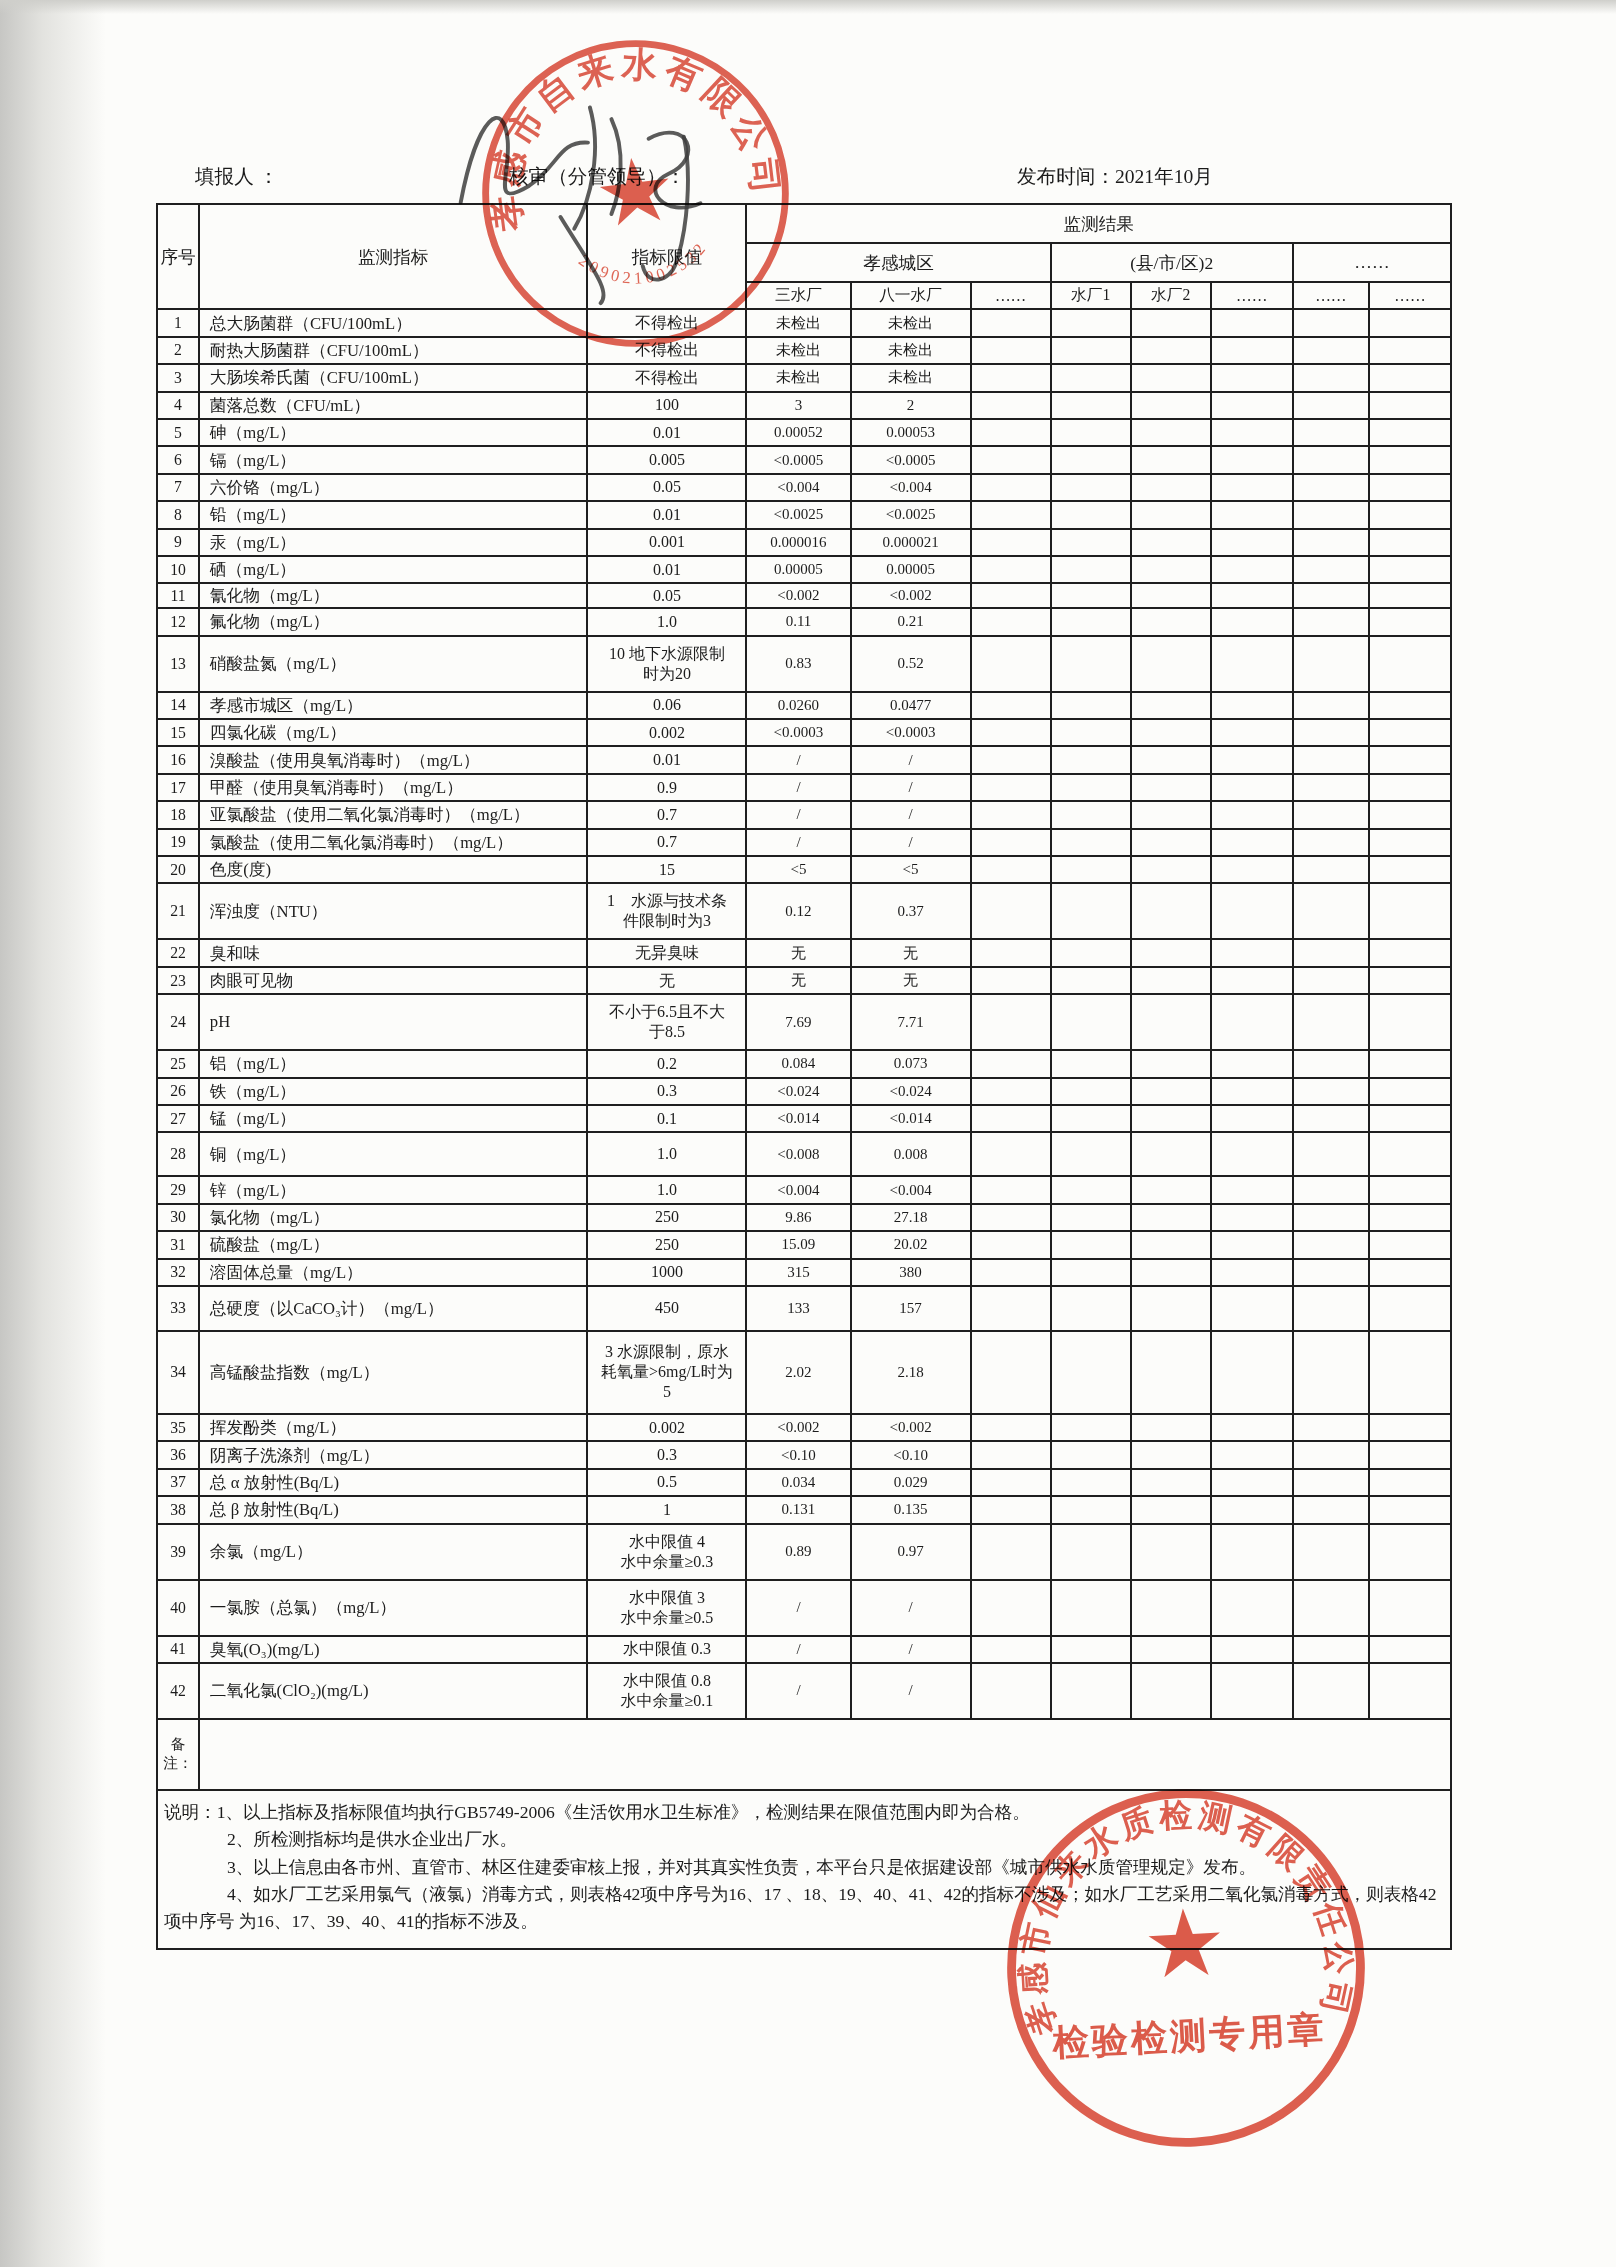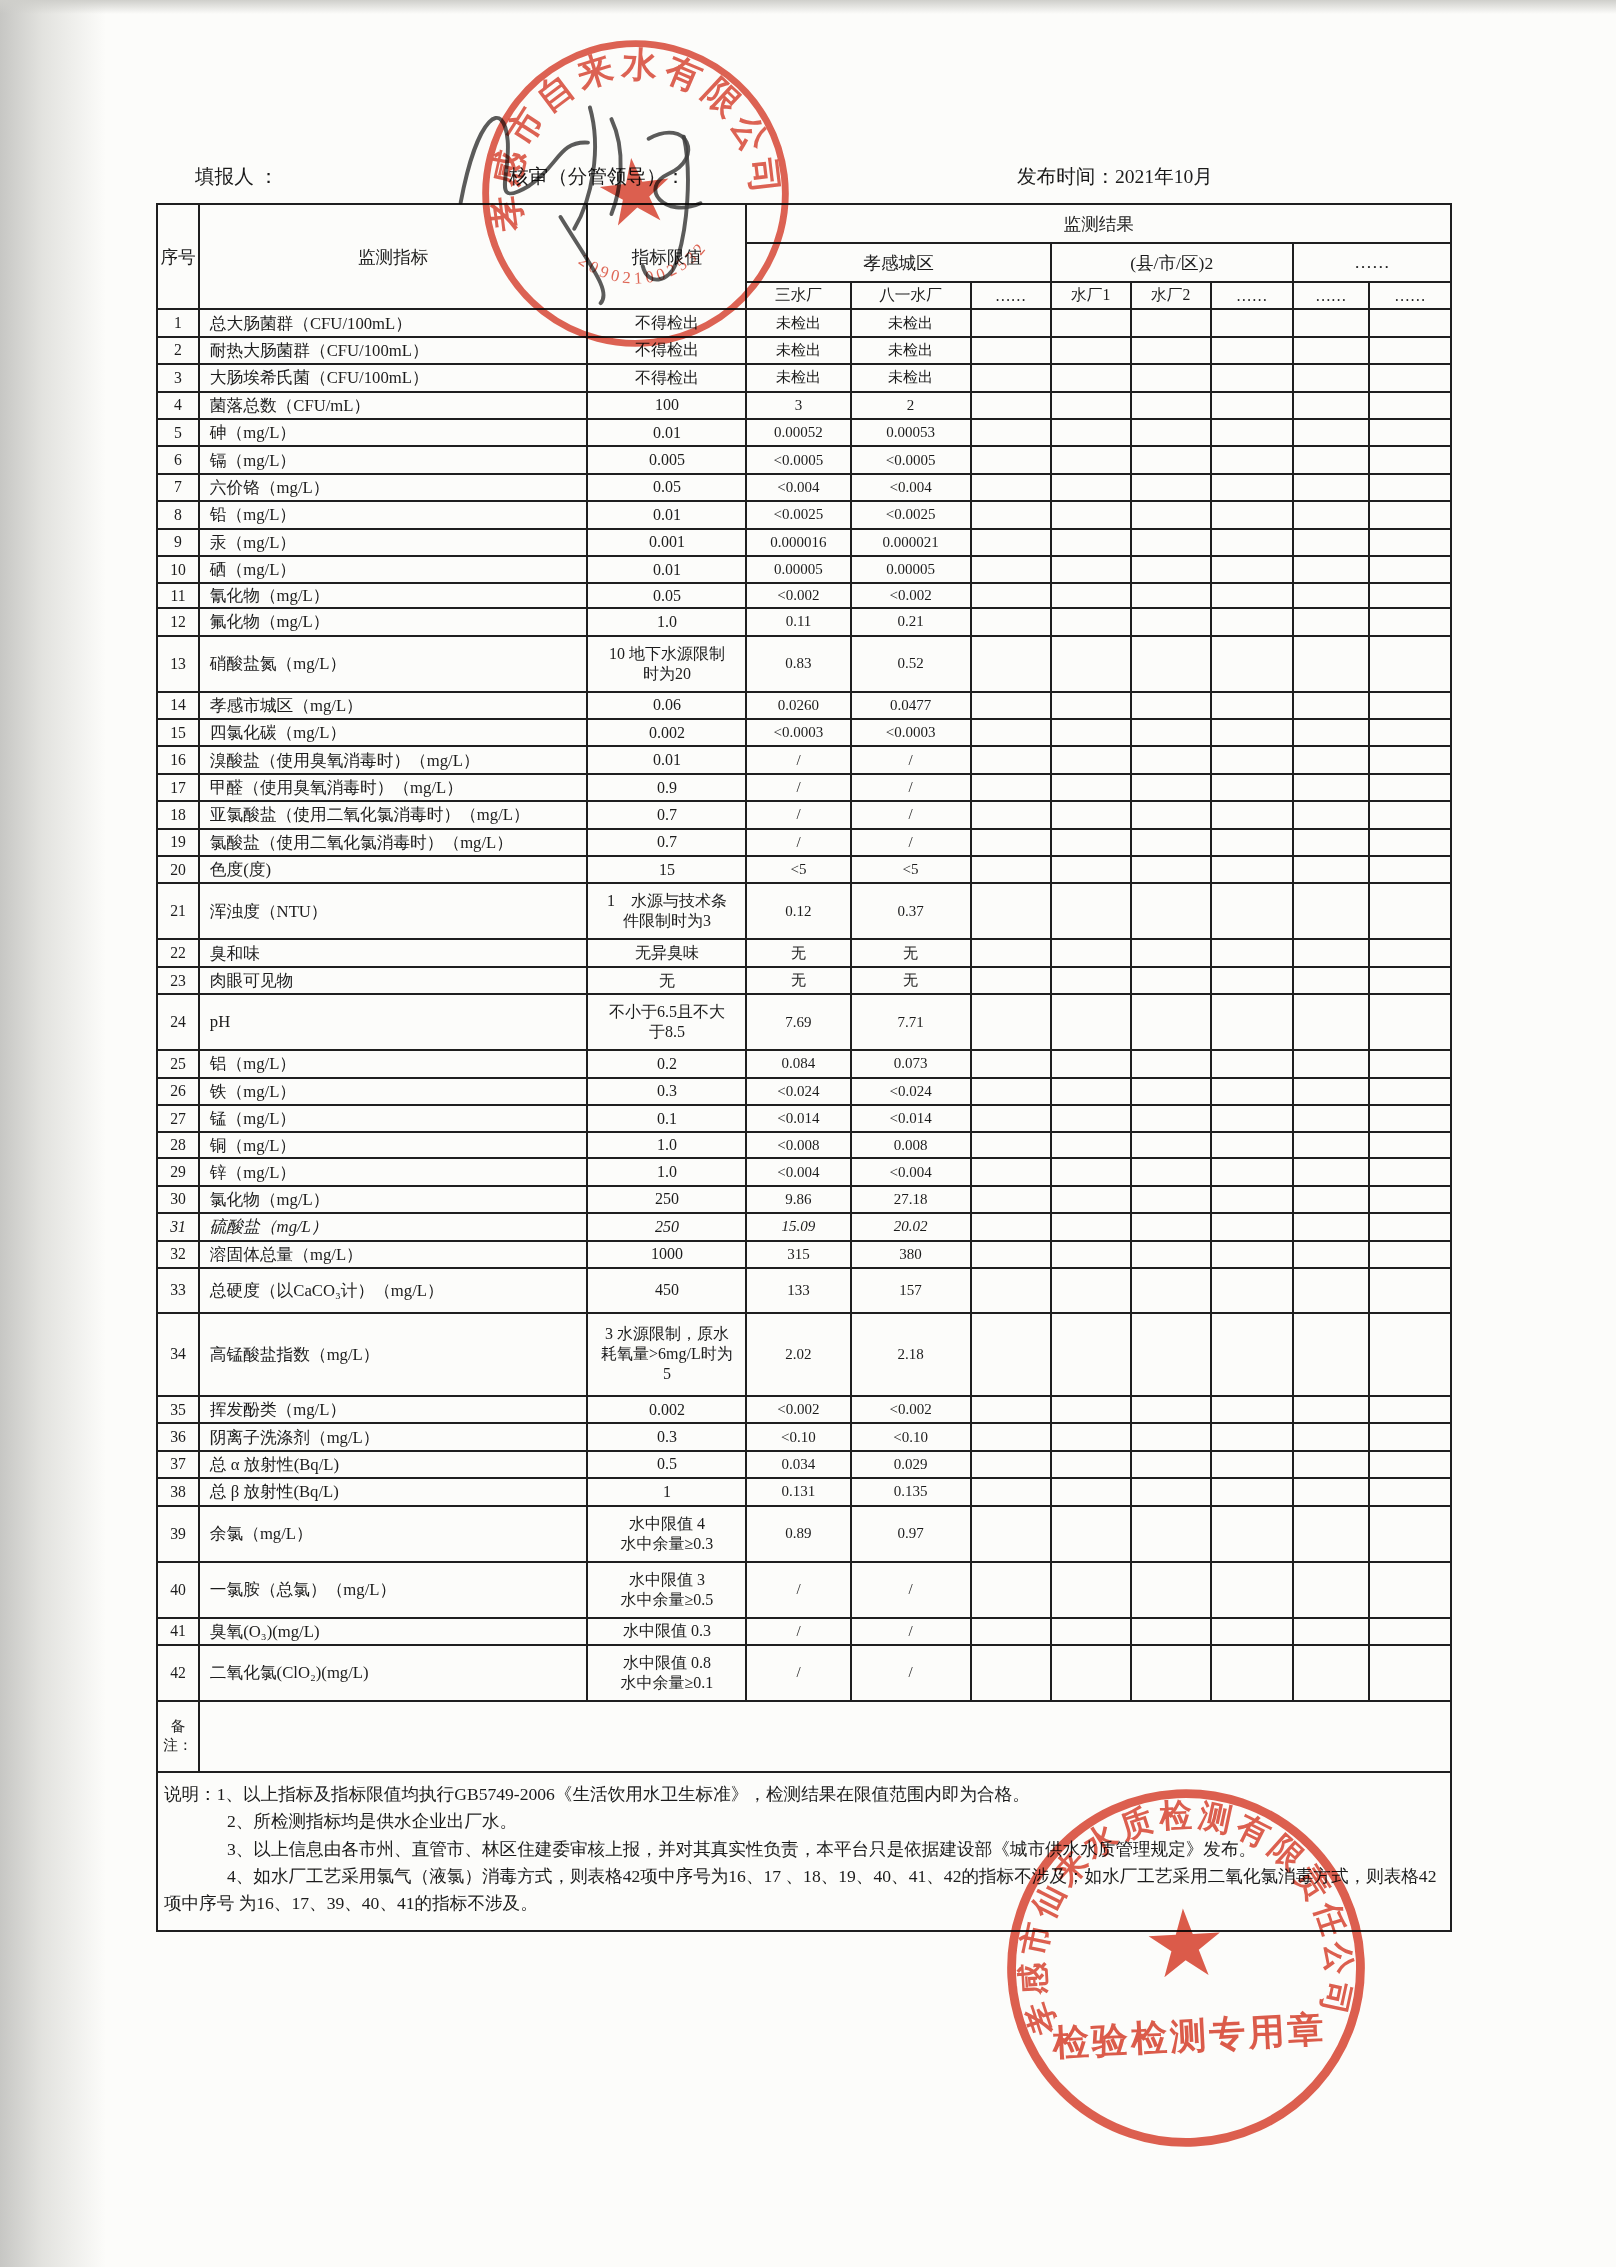--- a/index.html
+++ b/index.html
@@ -443,21 +443,21 @@
           <td class="c-limit">0.1</td>
           <td class="c-val">&lt;0.014</td>
           <td class="c-val">&lt;0.014</td>
           <td class="c-empty"></td>
           <td class="c-empty"></td>
           <td class="c-empty"></td>
           <td class="c-empty"></td>
           <td class="c-empty"></td>
           <td class="c-empty"></td>
         </tr>
-        <tr style="height: 26px; padding-left: 44px;">
+        <tr style="height: 44px; padding-left: 44px;">
           <td class="c-seq">28</td>
           <td class="c-name">铜（mg/L）</td>
           <td class="c-limit">1.0</td>
           <td class="c-val">&lt;0.008</td>
           <td class="c-val">0.008</td>
           <td class="c-empty"></td>
           <td class="c-empty"></td>
           <td class="c-empty"></td>
           <td class="c-empty"></td>
           <td class="c-empty"></td>
@@ -482,21 +482,21 @@
           <td class="c-limit">250</td>
           <td class="c-val">9.86</td>
           <td class="c-val">27.18</td>
           <td class="c-empty"></td>
           <td class="c-empty"></td>
           <td class="c-empty"></td>
           <td class="c-empty"></td>
           <td class="c-empty"></td>
           <td class="c-empty"></td>
         </tr>
-        <tr style="height: 27.4px; font-style: italic;">
+        <tr style="height: 27.4px;">
           <td class="c-seq">31</td>
           <td class="c-name">硫酸盐（mg/L）</td>
           <td class="c-limit">250</td>
           <td class="c-val">15.09</td>
           <td class="c-val">20.02</td>
           <td class="c-empty"></td>
           <td class="c-empty"></td>
           <td class="c-empty"></td>
           <td class="c-empty"></td>
           <td class="c-empty"></td>

